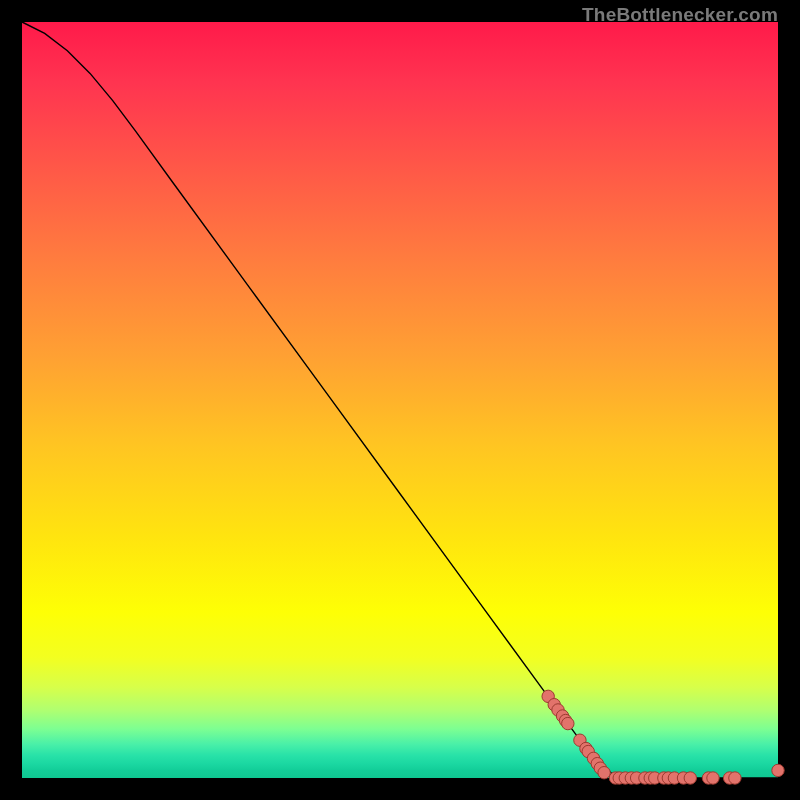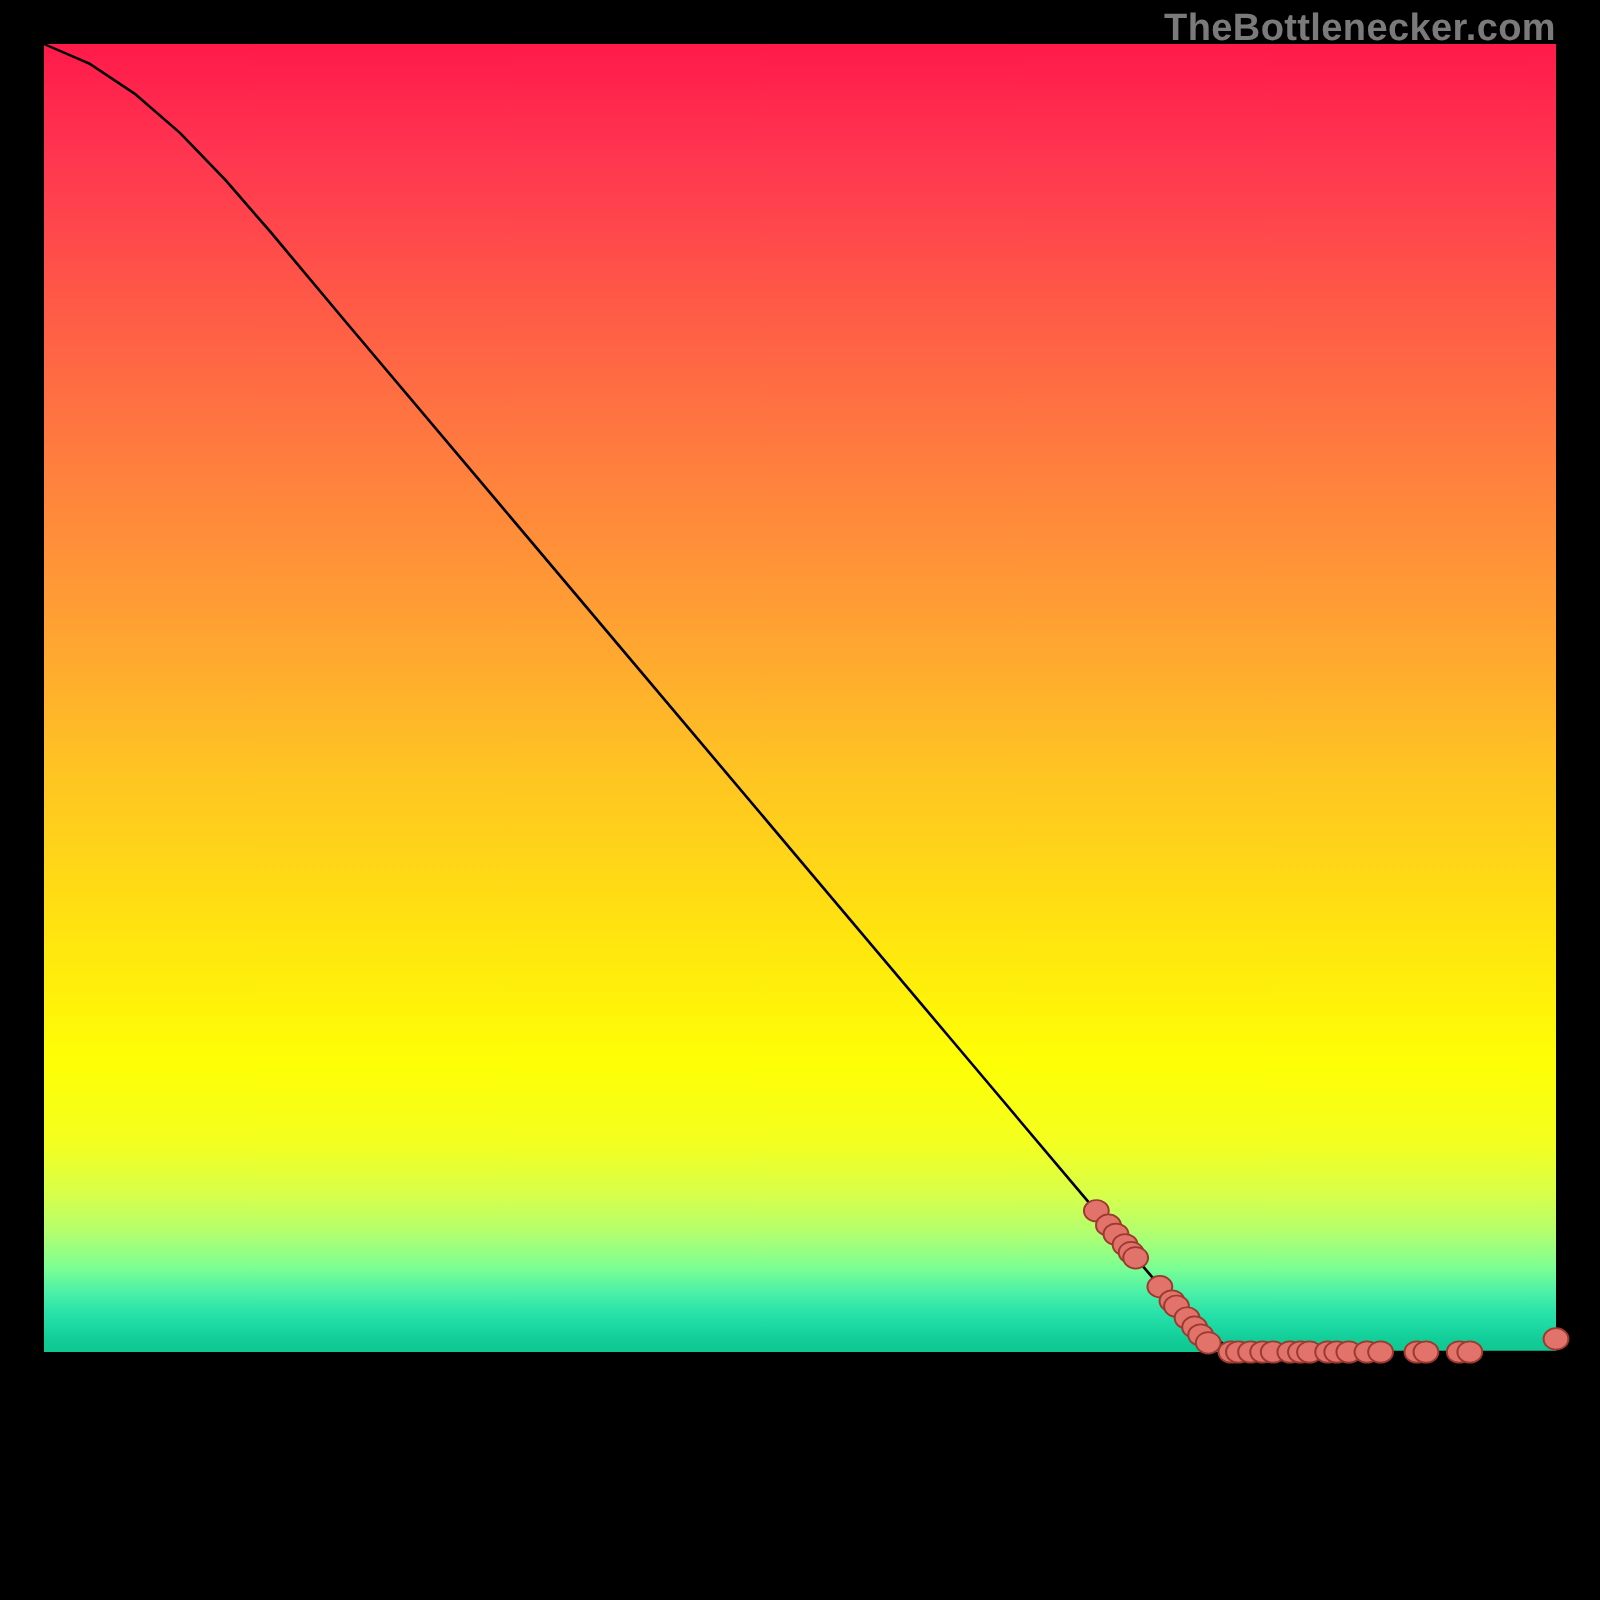--- a/index.html
+++ b/index.html
@@ -8,21 +8,21 @@
     height: 800px;
     background: #000;
     position: relative;
     font-family: Arial, Helvetica, sans-serif;
   }
   .chart-container {
     position: absolute;
     left: 22px;
     top: 22px;
     width: 756px;
-    height: 654px;
+    height: 756px;
     background: #fff;
     padding-left: 34px;
   }
   .gradient-bg {
     position: absolute;
     left: 0; top: 0; right: 0; bottom: 0;
     background: linear-gradient(to bottom,
       #ff1a4a 0%,
       #ff3450 8%,
       #ff5a47 20%,

